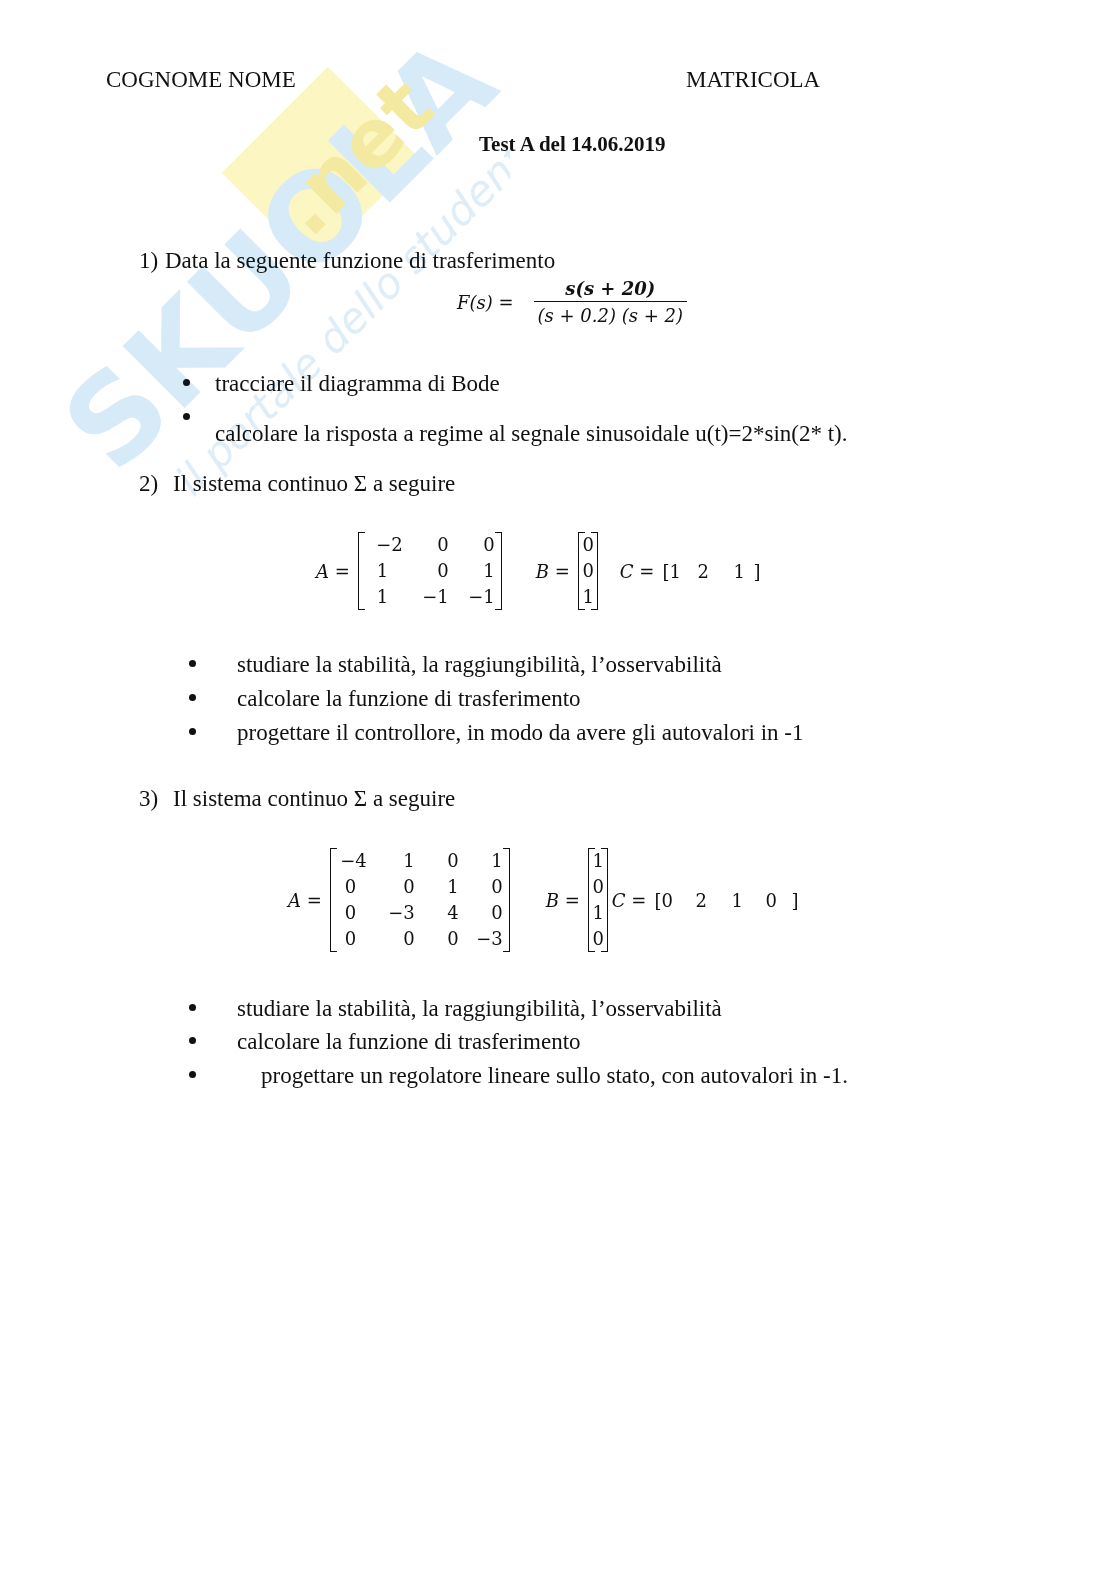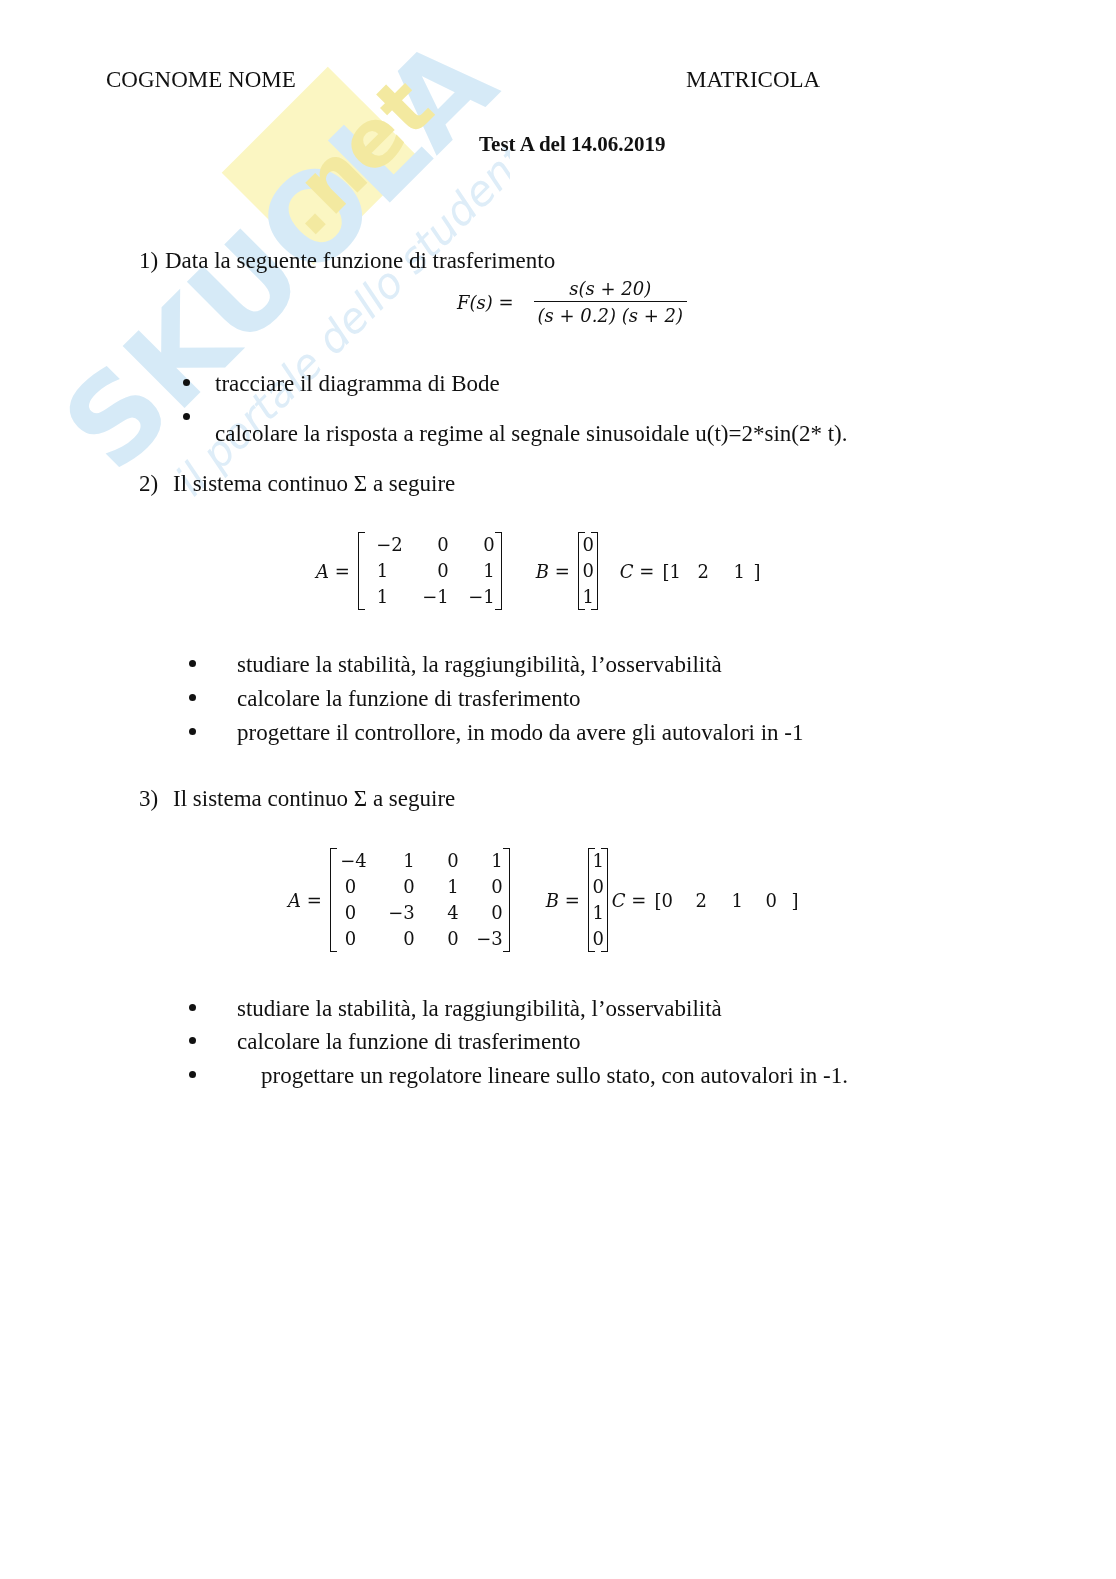--- a/index.html
+++ b/index.html
@@ -7,21 +7,21 @@
          font-family:"Liberation Serif", "DejaVu Serif", serif; color:#111; }
   .abs { position:absolute; }
   .txt { font-size:23px; white-space:nowrap; }
   .title { font-size:21px; font-weight:bold; }
   .math { font-family:"DejaVu Serif", "Liberation Serif", serif; font-size:18px; }
   .it { font-style:italic; }
   
   .wm { position:absolute; left:-10px; top:40px; width:520px; height:520px; pointer-events:none; }
   
   .frac { display:inline-flex; flex-direction:column; align-items:center; vertical-align:middle; }
-  .frac .num { padding:0 4px 2px; }
+  .frac .num { padding:0 4px 2px;font-weight:bold; }
   .frac .den { border-top:1.3px solid #111; padding:3px 4px 0;text-align:right; }
   
   .mat { display:inline-grid; position:relative; padding:0 7px; vertical-align:middle; }
   .mat::before, .mat::after { content:""; position:absolute; top:0; bottom:0; width:6px;
       border-top:1.4px solid #111; border-bottom:1.4px solid #111; }
   .mat::before { left:0; border-left:1.4px solid #111; }
   .mat::after { right:0; border-right:1.4px solid #111; }
   .mat span { text-align:right; line-height:26px; }
   .rowvec { display:inline-block; vertical-align:middle; }
   .rowvec span { display:inline-block; }

